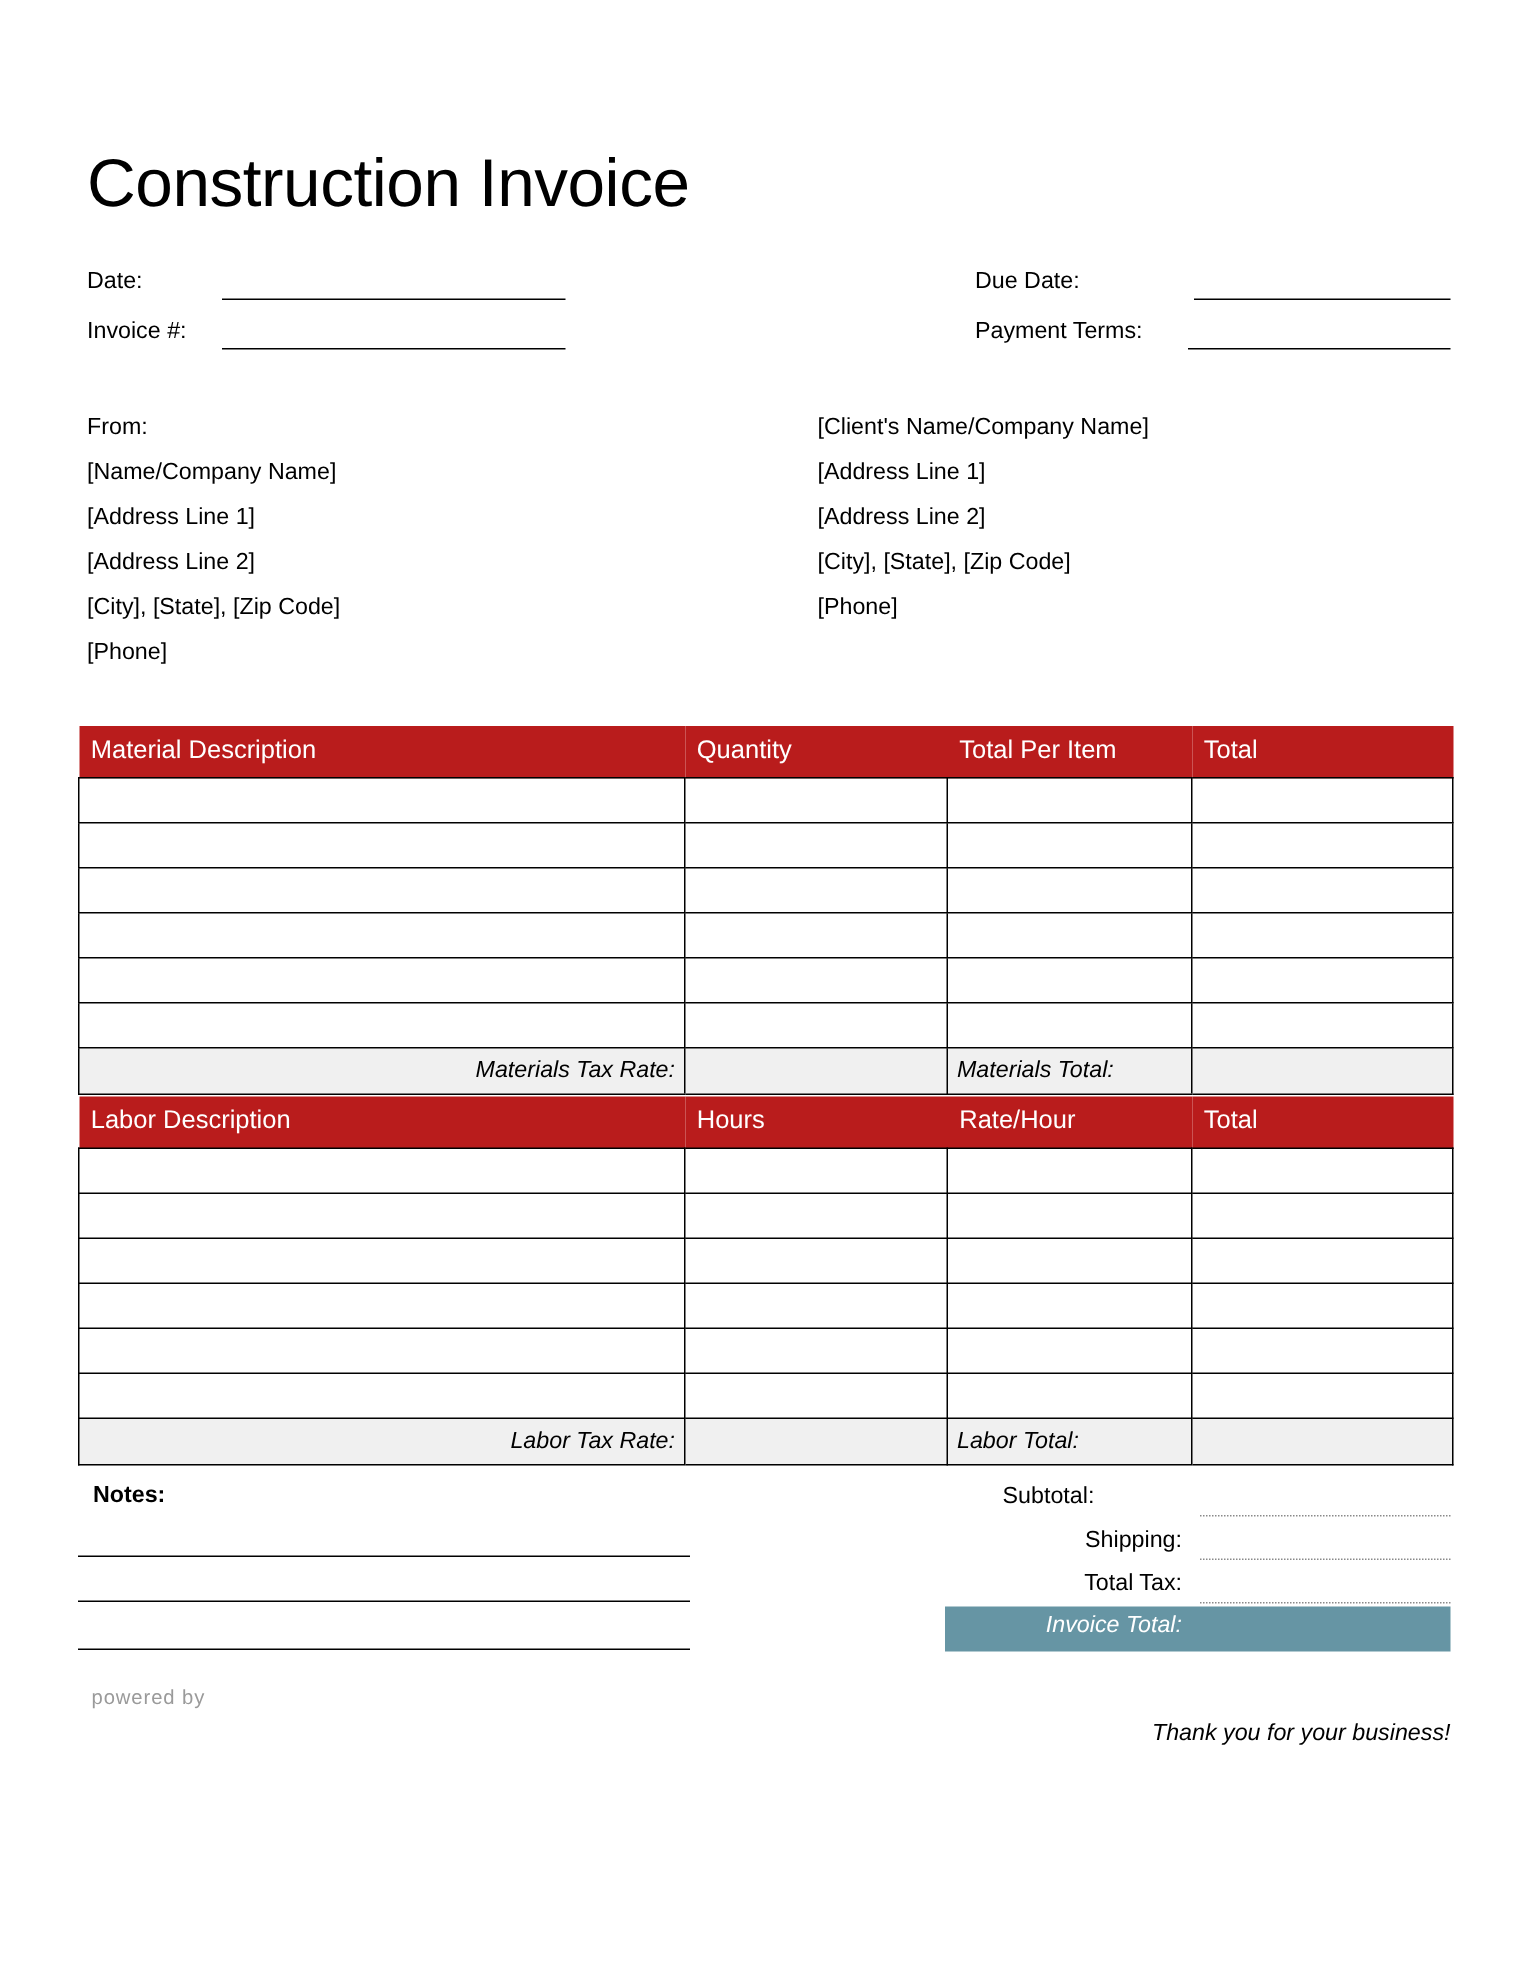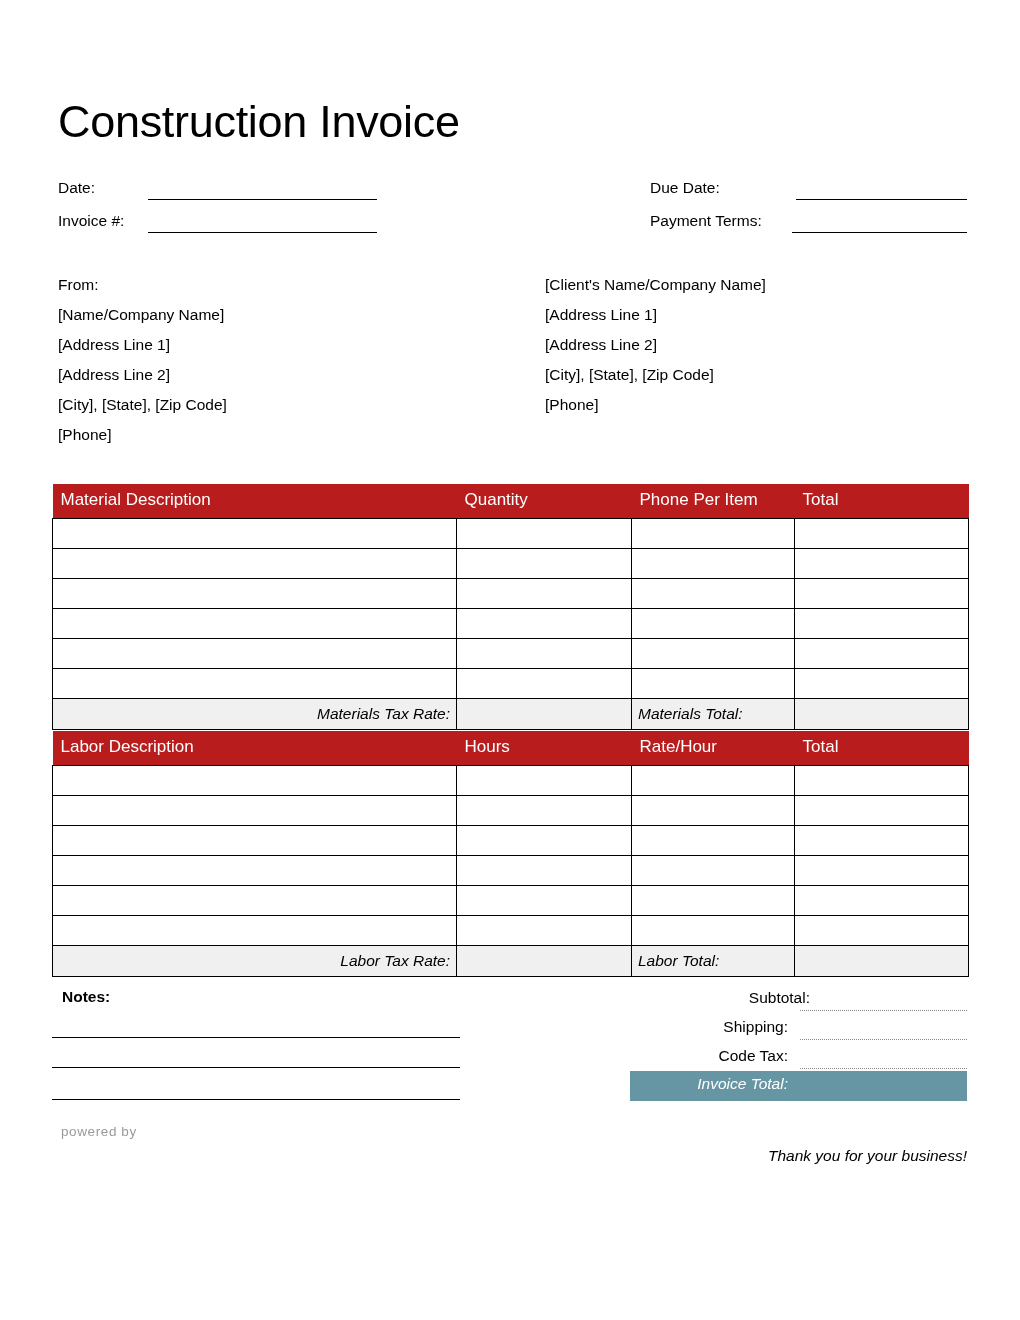--- a/index.html
+++ b/index.html
@@ -227,21 +227,21 @@
     <colgroup>
       <col class="c-desc">
         <col class="c-qty">
         <col class="c-rate">
         <col class="c-total">
     </colgroup>
     <thead>
       <tr>
         <th>Material Description</th>
         <th>Quantity</th>
-        <th>Phone Per Item</th>
+        <th>Total Per Item</th>
         <th>Total</th>
       </tr>
     </thead>
     <tbody>
       <tr>
         <td></td>
         <td></td>
         <td></td>
         <td></td>
       </tr>
@@ -343,27 +343,27 @@
         <td class="val"></td>
       </tr>
     </tbody>
   </table>
 
   <div class="notes-label">Notes:</div>
   <div class="notes-line" style="top:1037px;"></div>
   <div class="notes-line" style="top:1067px;"></div>
   <div class="notes-line" style="top:1099px;"></div>
 
-  <div class="tot-label" style="left:652px; top:989px; width:158px;">Subtotal:</div>
+  <div class="tot-label" style="left:620px; top:989px; width:158px;text-align:center;">Subtotal:</div>
   <div class="tot-dotline" style="top:1010px;"></div>
 
   <div class="tot-label" style="left:630px; top:1018px; width:158px;">Shipping:</div>
   <div class="tot-dotline" style="top:1039px;"></div>
 
-  <div class="tot-label" style="left:630px; top:1047px; width:158px;">Code Tax:</div>
+  <div class="tot-label" style="left:630px; top:1047px; width:158px;">Total Tax:</div>
   <div class="tot-dotline" style="top:1068px;"></div>
 
   <div class="invoice-total-bar"></div>
   <div class="invoice-total-text">Invoice Total:</div>
 
   <div class="powered-by">powered by</div>
   <div class="thanks">Thank you for your business!</div>
 
 </div>
 

